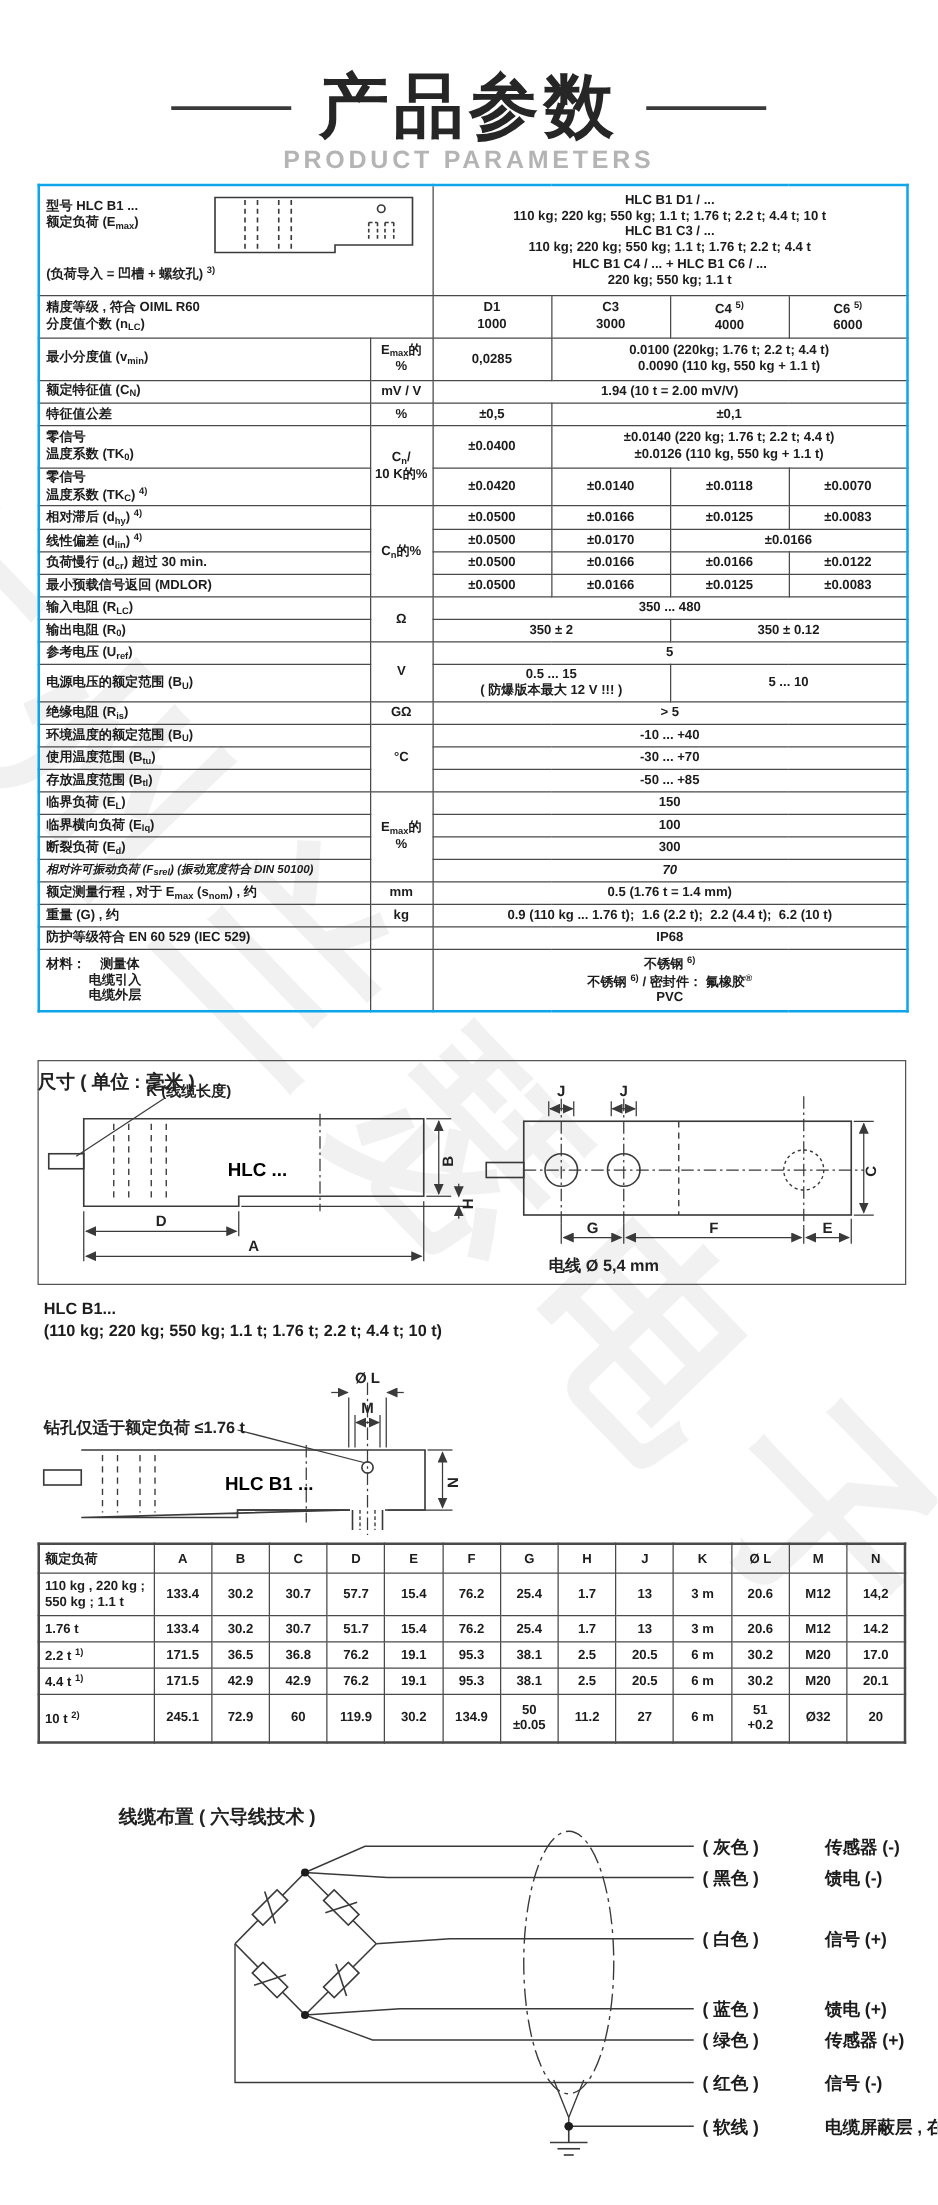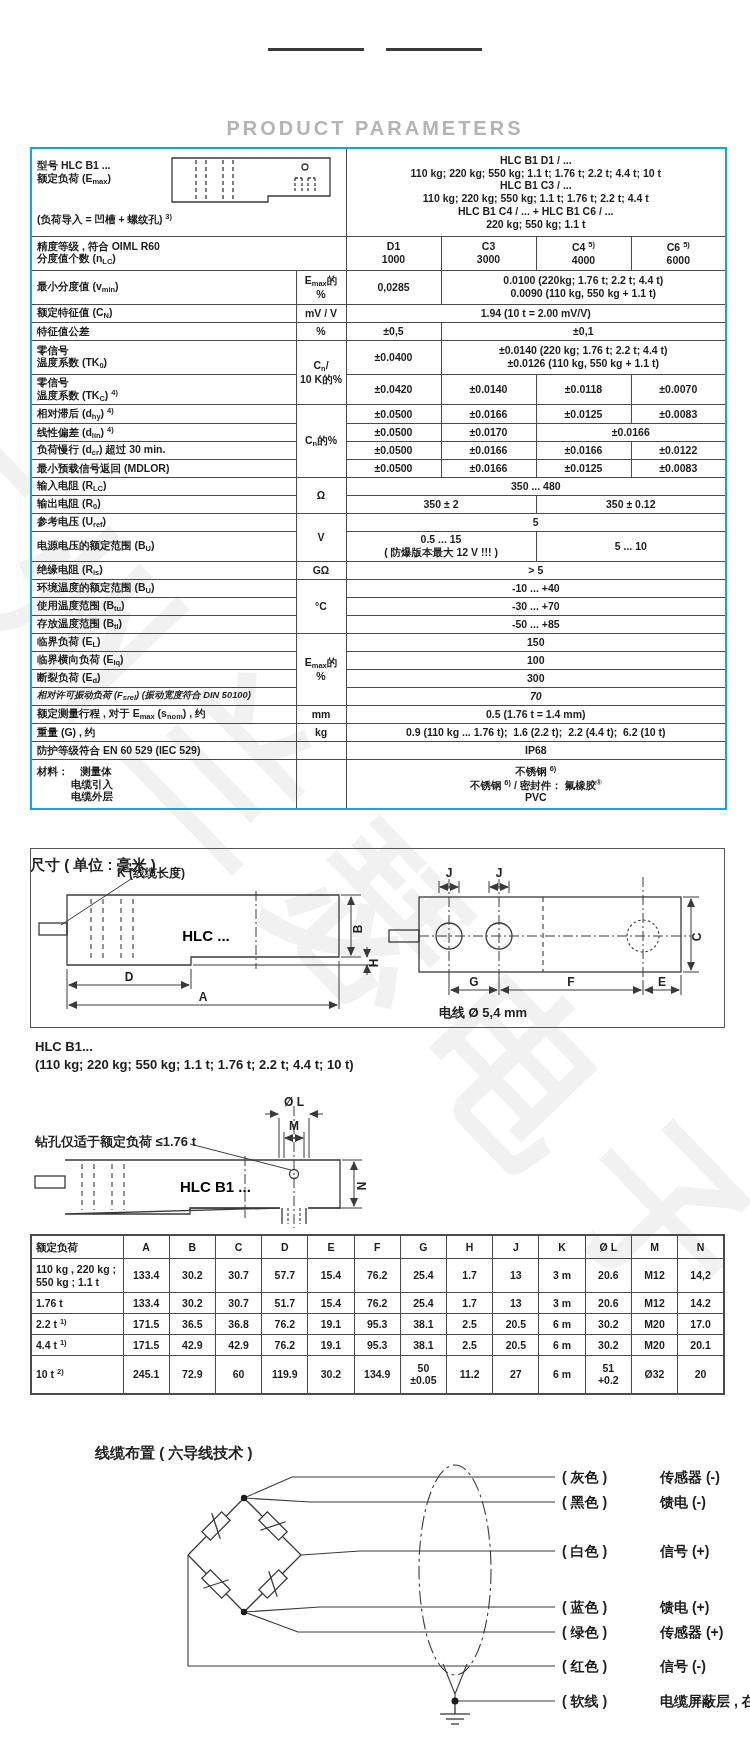--- a/index.html
+++ b/index.html
@@ -42,20 +42,21 @@
 </style>
 </head>
 <body>
 
 <div class="page">
 
   <div class="wm" style="left:-40px;top:330px;">广州兰瑟电子</div>
 
   <div class="title-row layer">
     <div class="title-dash"></div>
+    <div class="big-title">产品参数</div>
     <div class="title-dash"></div>
   </div>
   <div class="subtitle layer">PRODUCT PARAMETERS</div>
 
   <table id="spec-table" class="layer">
     <colgroup>
         <col style="width:265px">
         <col style="width:50px">
         <col style="width:95px">
         <col style="width:95px">

